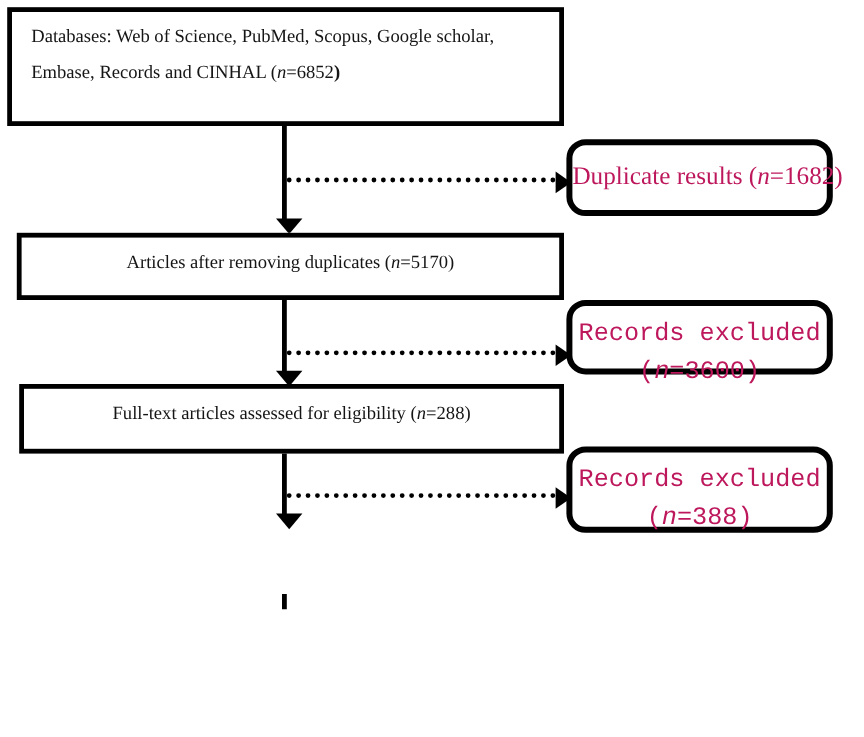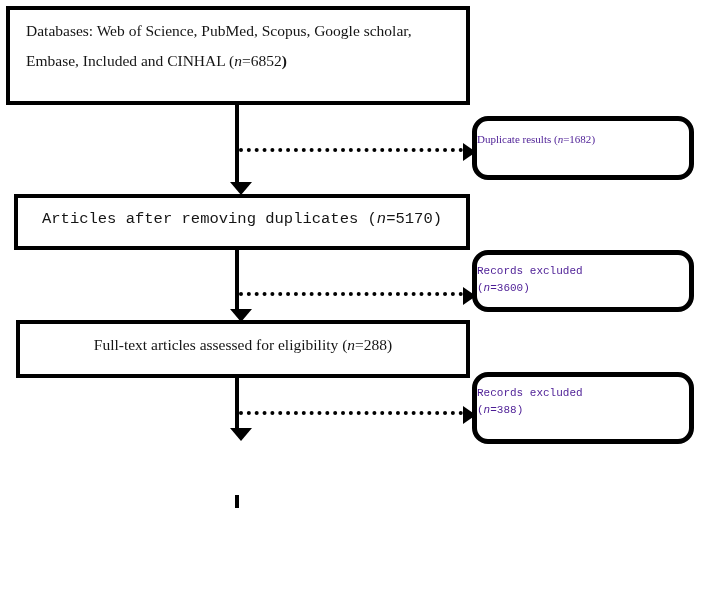--- a/index.html
+++ b/index.html
@@ -39,23 +39,24 @@
   }
   .side-box {
     position: absolute;
     box-sizing: border-box;
     border: 5px solid #000000;
     border-radius: 16px;
     background: #ffffff;
   }
   .side-box .box-text {
     display: block;
-    font-size: 11px;
+    font-size: 21px;
     line-height: 1.5;
-    color: #4c1d95;
+    color: #be185d;
+    text-align: center;
     padding-top: 10px;
     white-space: nowrap;
   }
   .side-box.two-line .box-text {
     padding-top: 8px;
     font-family: Liberation Mono, monospace;
   }
   .ital {
     font-style: italic;
   }
@@ -94,32 +95,32 @@
     border-bottom: 9px solid transparent;
     border-left: 13px solid #000000;
   }
 </style>
 </head>
 <body>
 
 <div id="canvas">
 
   <div class="main-box align-left" style="left:6px; top:6px; width:464px; height:99px;">
-    <span class="box-text"><span>Databases: Web of Science, PubMed, Scopus, Google scholar,</span><br><span>Embase, Included and CINHAL (</span><span class="ital">n</span><span>=6852</span><span class="paren-bold">)</span></span>
+    <span class="box-text"><span>Databases: Web of Science, PubMed, Scopus, Google scholar,</span><br><span>Embase, Records and CINHAL (</span><span class="ital">n</span><span>=6852</span><span class="paren-bold">)</span></span>
   </div>
 
   <div class="v-arrow" style="left:235px; top:105px; height:78px;"></div>
 
   <div class="dot-arrow" style="left:239px; top:148px; width:224px;"></div>
 
   <div class="side-box" style="left:472px; top:116px; width:222px; height:64px;">
     <span class="box-text"><span>Duplicate results (</span><span class="ital">n</span><span>=1682</span><span>)</span></span>
   </div>
 
-  <div class="main-box" style="left:14px; top:194px; width:456px; height:56px;font-family:Liberation Mono, monospace;">
+  <div class="main-box" style="left:14px; top:194px; width:456px; height:56px;">
     <span class="box-text"><span>Articles after removing duplicates (</span><span class="ital">n</span><span>=5170</span><span>)</span></span>
   </div>
 
   <div class="v-arrow" style="left:235px; top:250px; height:60px;"></div>
 
   <div class="dot-arrow" style="left:239px; top:292px; width:224px;"></div>
 
   <div class="side-box two-line" style="left:472px; top:250px; width:222px; height:62px;">
     <span class="box-text"><span>Records excluded</span><br><span>(</span><span class="ital">n</span><span>=3600</span><span>)</span></span>
   </div>

